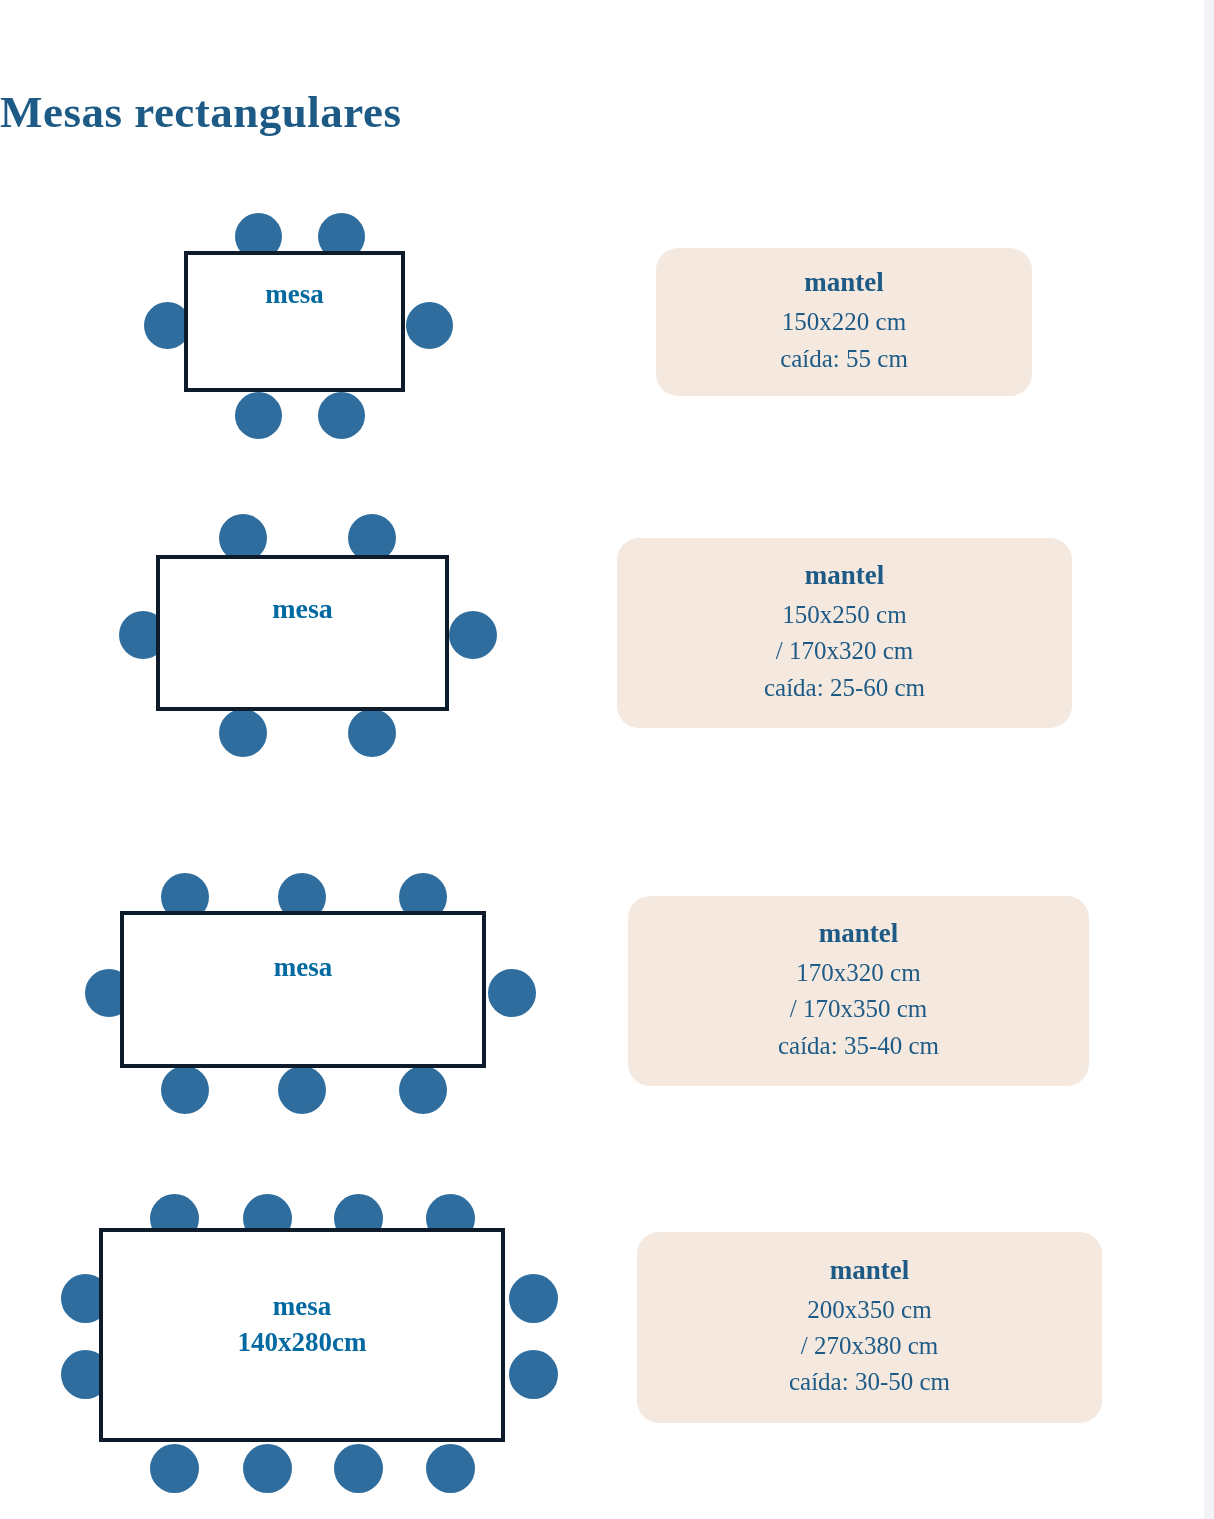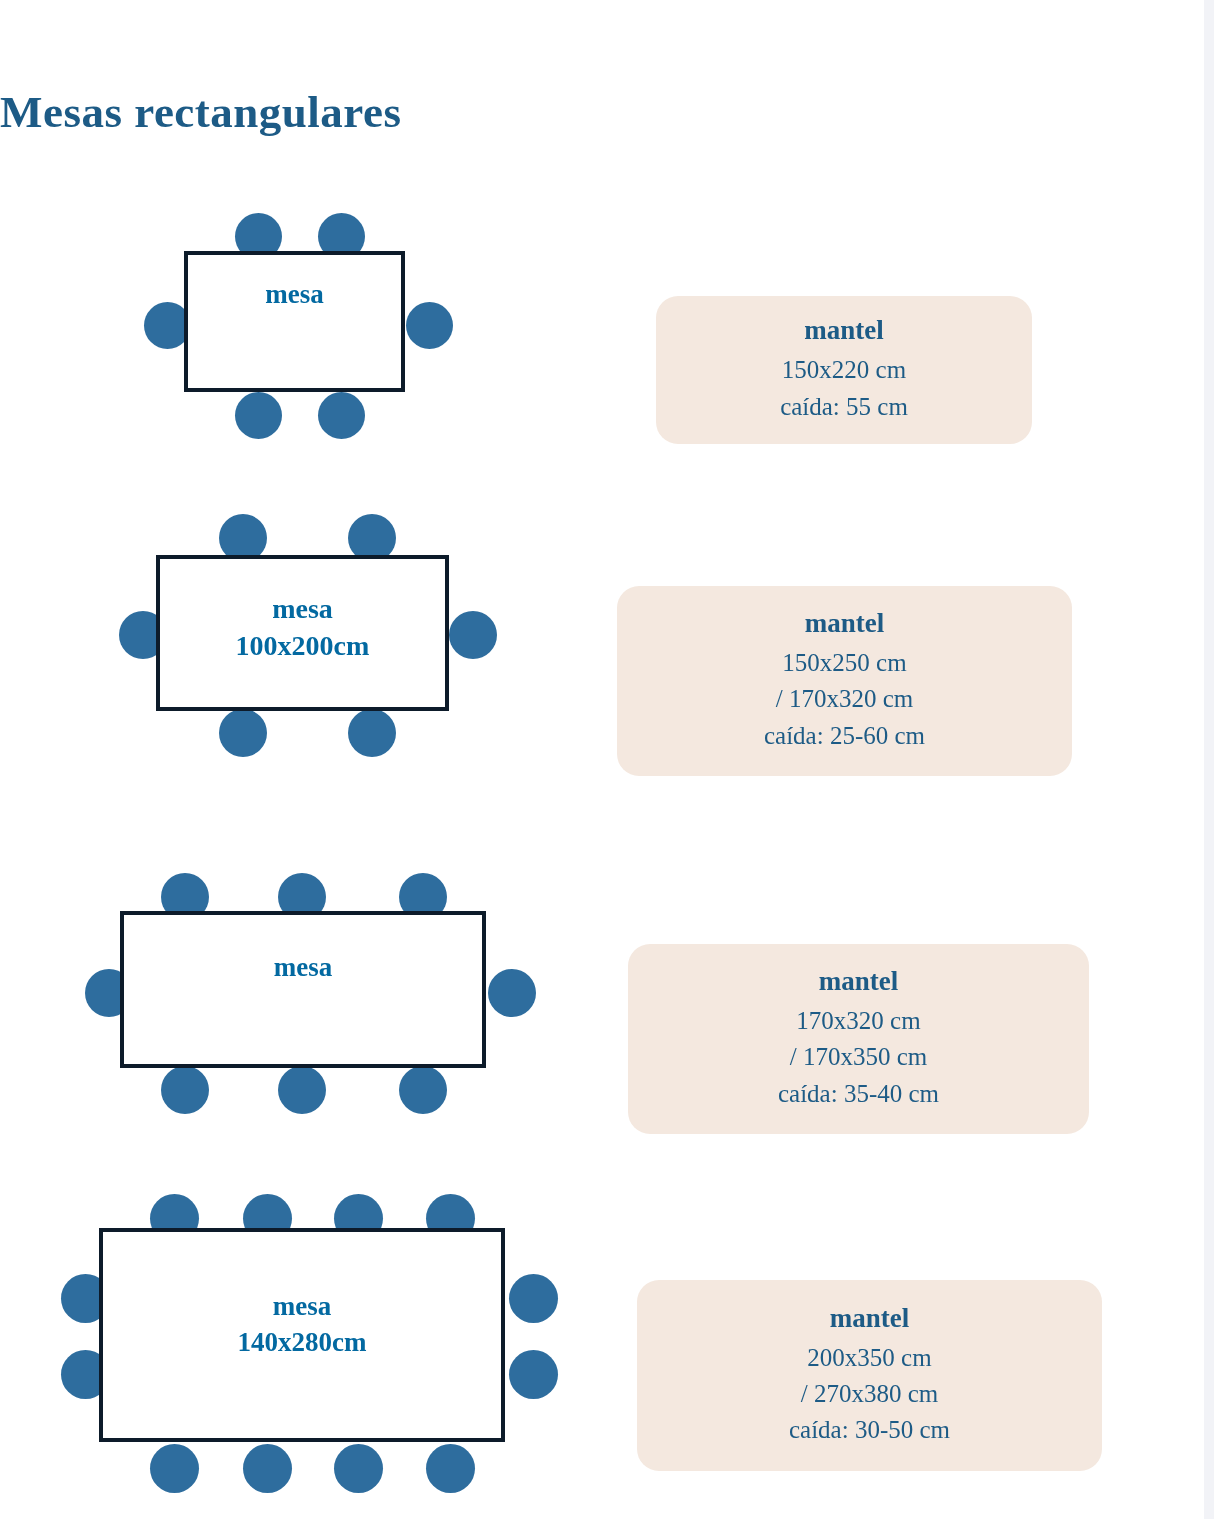--- a/index.html
+++ b/index.html
@@ -74,21 +74,20 @@
     position: absolute;
     background: #f4e8df;
     border-radius: 22px;
     box-sizing: border-box;
     display: flex;
     flex-direction: column;
     align-items: center;
     justify-content: center;
     color: #1d5b86;
     font-family: "Liberation Serif", serif;
-    margin-top: 48px;
   }
   .card .card-title {
     font-size: 27px;
     font-weight: bold;
     margin-bottom: 6px;
   }
   .card .card-line {
     font-size: 25px;
     font-weight: normal;
     line-height: 1.45;
@@ -129,21 +128,20 @@
   <div class="diagram">
     <div class="chair" style="left:219px; top:514px; width:48px; height:48px;"></div>
     <div class="chair" style="left:348px; top:514px; width:48px; height:48px;"></div>
     <div class="chair" style="left:219px; top:709px; width:48px; height:48px;"></div>
     <div class="chair" style="left:348px; top:709px; width:48px; height:48px;"></div>
     <div class="chair" style="left:119px; top:611px; width:48px; height:48px;"></div>
     <div class="chair" style="left:449px; top:611px; width:48px; height:48px;"></div>
     <div class="table-rect" style="left:156px; top:555px; width:293px; height:156px;"></div>
     <div class="table-label" style="left:156px; top:591px; width:293px; font-size:28px;">
       <div>mesa</div>
-      <div>100x200cm</div>
     </div>
   </div>
 
   <div class="card" style="left:617px; top:538px; width:455px; height:190px;">
     <div class="card-title">mantel</div>
     <div class="card-line">150x250 cm</div>
     <div class="card-line">/ 170x320 cm</div>
     <div class="card-line">caída: 25-60 cm</div>
   </div>
 

